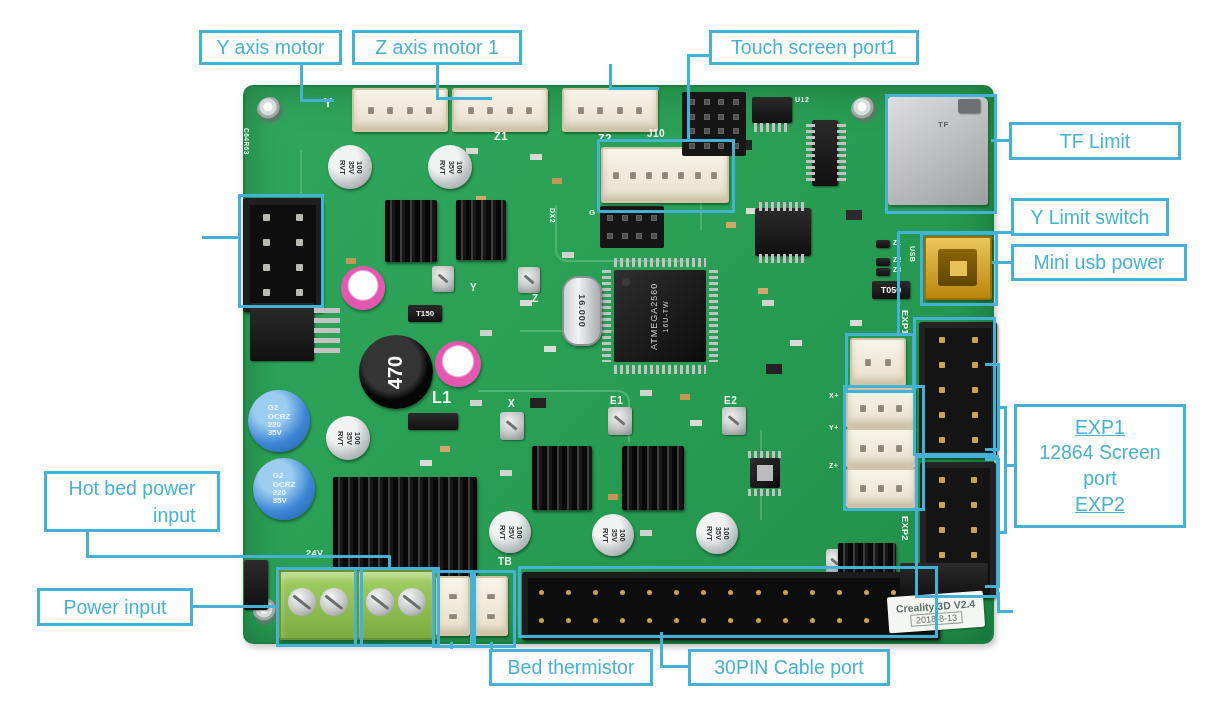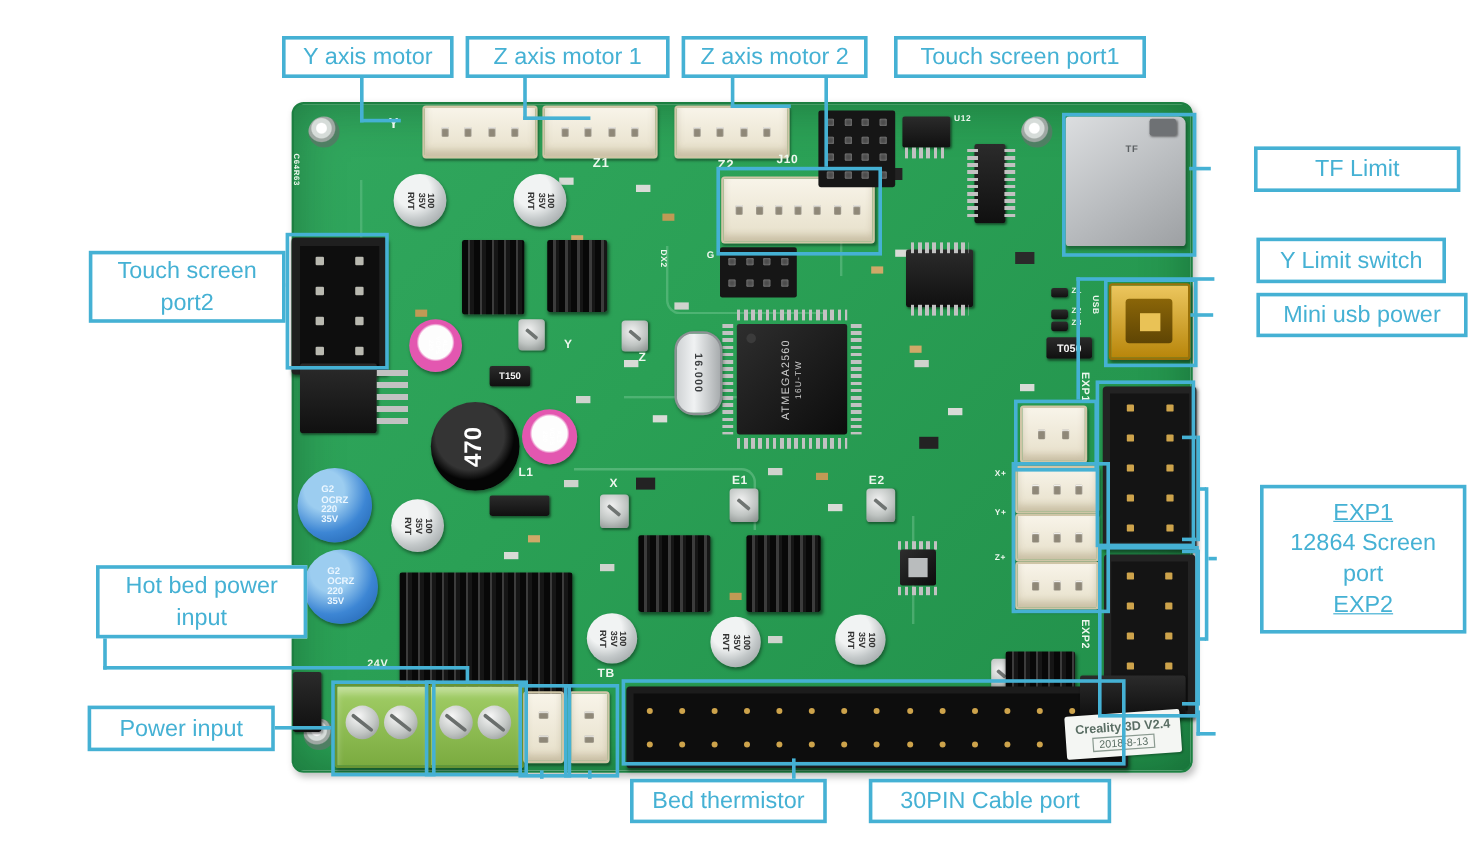--- a/index.html
+++ b/index.html
@@ -62,22 +62,22 @@
   .usb .tongue{position:absolute;left:38%;top:38%;width:26%;height:26%;background:#e9c256;}
   .sticker{position:absolute;background:#f4f6f3;border-radius:2px;transform:rotate(-4deg);z-index:3;
     box-shadow:1px 1px 2px rgba(0,0,0,.3);display:flex;flex-direction:column;align-items:center;justify-content:center;color:#5a6e64;}
   .sticker .l1{font-size:10.5px;font-weight:bold;white-space:nowrap;}
   .sticker .l2{font-size:9px;border:1px solid #8a9a90;padding:0 4px;margin-top:1px;white-space:nowrap;}
   .smd{position:absolute;z-index:1;}
   
   .outline{position:absolute;border:3px solid var(--accent);z-index:4;pointer-events:none;}
   .cline{position:absolute;background:var(--accent);z-index:5;}
   .callout{position:absolute;border:3px solid var(--accent);background:#ffffff;color:var(--accent);
-    display:flex;align-items:center;justify-content:center;text-align:center;font-size:19.5px;line-height:1.35;
-    z-index:6;box-sizing:border-box;white-space:pre-line;margin-left:36px;}
+    display:flex;align-items:center;justify-content:center;text-align:right;font-size:19.5px;line-height:1.35;
+    z-index:6;box-sizing:border-box;white-space:pre-line;}
   .callout.col{flex-direction:column;line-height:1.32;}
   .u{text-decoration:underline;}
   .qfpbody{position:absolute;background:linear-gradient(135deg,#2e2e2e,#0c0c0c);z-index:2;display:flex;align-items:center;justify-content:center;border-radius:2px;}
   .qfpbody .dimple{position:absolute;left:8px;top:8px;width:8px;height:8px;border-radius:50%;background:#3b3b3b;}
   .qfptext{color:#cfcfcf;transform:rotate(-90deg);text-align:center;font-size:9px;letter-spacing:1px;line-height:1.3;white-space:nowrap;}
   .crystal{position:absolute;background:linear-gradient(90deg,#cfd2d4,#f0f2f3 40%,#a8acae);border:2px solid #8d9194;border-radius:16px;z-index:2;
     display:flex;align-items:center;justify-content:center;box-shadow:1px 2px 3px rgba(0,0,0,.35);}
   .crystal span{transform:rotate(90deg);font-size:9px;color:#3c3f41;font-weight:bold;letter-spacing:1px;}
 </style>
 </head>
@@ -259,21 +259,21 @@
 35V
 RVT</span></div>
   <div class="capr capS" style="left:592px;top:514px;width:42px;height:42px;"><span>100
 35V
 RVT</span></div>
   <div class="capr capS" style="left:696px;top:512px;width:42px;height:42px;"><span>100
 35V
 RVT</span></div>
 
   <div class="capr toroid" style="left:359px;top:335px;width:74px;height:74px;"><span>470</span></div>
-  <div class="silk" style="left:432px;top:389px;font-size:10px;">L1</div>
+  <div class="silk" style="left:432px;top:389px;font-size:16px;">L1</div>
   <div class="blk" style="left:408px;top:305px;width:34px;height:17px;font-size:8px;font-weight:bold;">T150</div>
   <div class="blk" style="left:408px;top:413px;width:50px;height:17px;"></div>
   <div class="blk" style="left:244px;top:560px;width:24px;height:50px;"></div>
 
   <div class="tsph" style="left:243px;top:198px;width:66px;height:100px;">
       <span class="dot"></span>
       <span class="dot"></span>
       <span class="dot"></span>
       <span class="dot"></span>
       <span class="dot"></span>
@@ -456,32 +456,29 @@
   <div class="cline" style="left:193px;top:605px;width:83px;height:3px;"></div>
 
   <div class="cline" style="left:86px;top:531px;width:3px;height:27px;"></div>
   <div class="cline" style="left:86px;top:555px;width:305px;height:3px;"></div>
   <div class="cline" style="left:388px;top:555px;width:3px;height:14px;"></div>
 
   <div class="cline" style="left:202px;top:236px;width:36px;height:3px;"></div>
 
   <div class="callout" style="left:199px;top:30px;width:143px;height:35px;">Y axis motor</div>
   <div class="callout" style="left:352px;top:30px;width:170px;height:35px;">Z axis motor 1</div>
-  <div class="callout" style="left:532px;top:30px;width:155px;height:35px;">Z axis motor 2</div>
   <div class="callout" style="left:709px;top:30px;width:210px;height:35px;">Touch screen port1</div>
   <div class="callout" style="left:1009px;top:122px;width:172px;height:38px;">TF Limit</div>
   <div class="callout" style="left:1011px;top:198px;width:158px;height:38px;">Y Limit switch</div>
   <div class="callout" style="left:1011px;top:244px;width:176px;height:37px;">Mini usb power</div>
   <div class="callout col" style="left:1014px;top:404px;width:172px;height:124px;">
     <span class="u">EXP1</span>
     <span>12864 Screen</span>
     <span>port</span>
     <span class="u">EXP2</span>
   </div>
   <div class="callout" style="left:37px;top:588px;width:156px;height:38px;">Power input</div>
   <div class="callout" style="left:44px;top:471px;width:176px;height:61px;">Hot bed power
 input</div>
-  <div class="callout" style="left:38px;top:209px;width:164px;height:60px;">Touch screen
-port2</div>
   <div class="callout" style="left:489px;top:649px;width:164px;height:37px;">Bed thermistor</div>
   <div class="callout" style="left:688px;top:649px;width:202px;height:37px;">30PIN Cable port</div>
 
 </div>
 
 </body></html>

